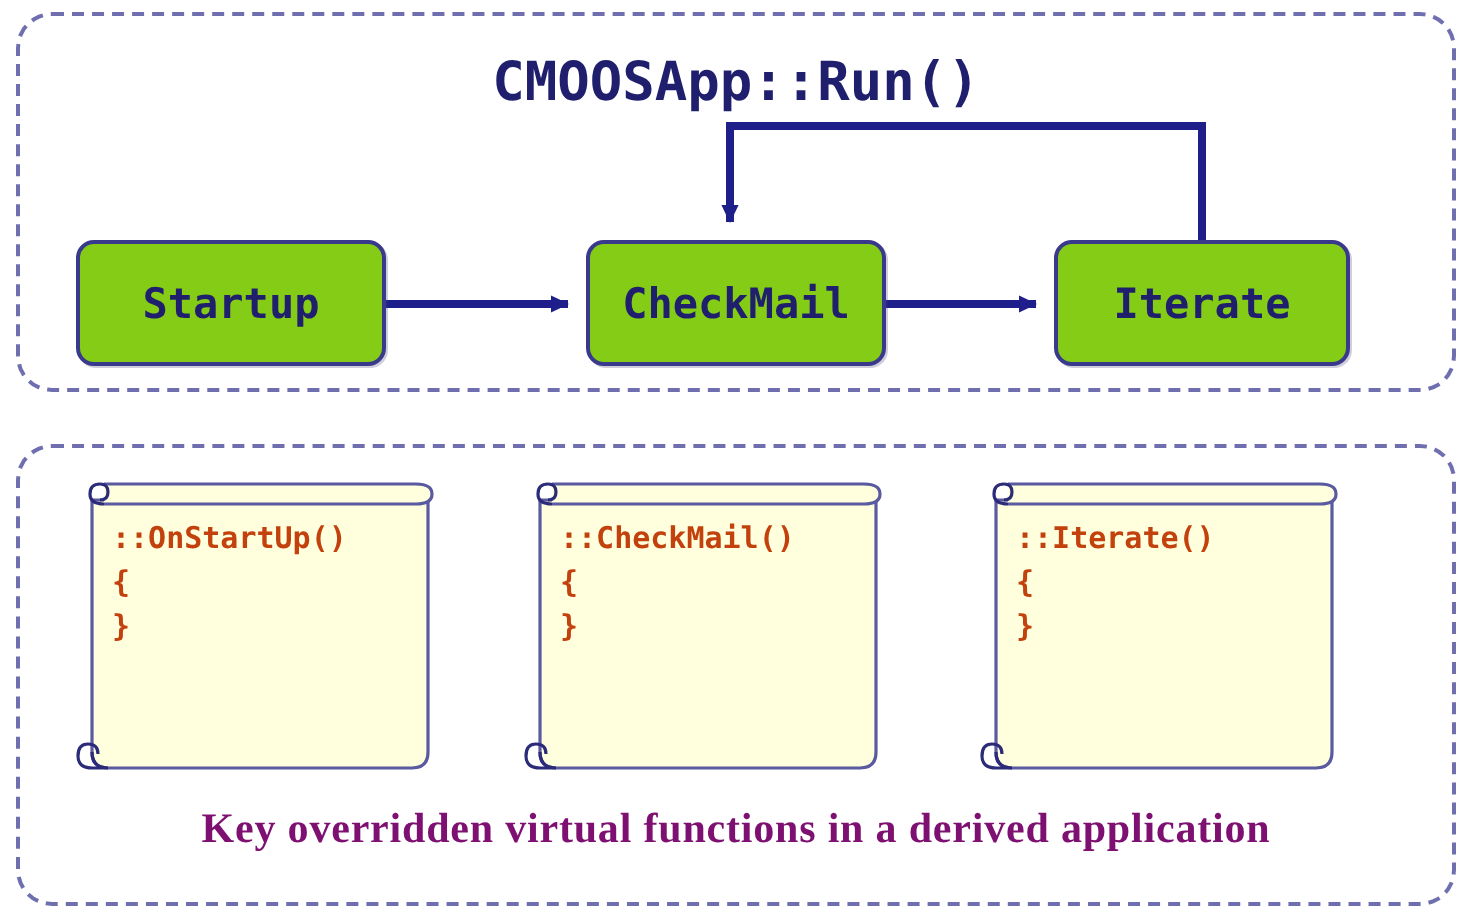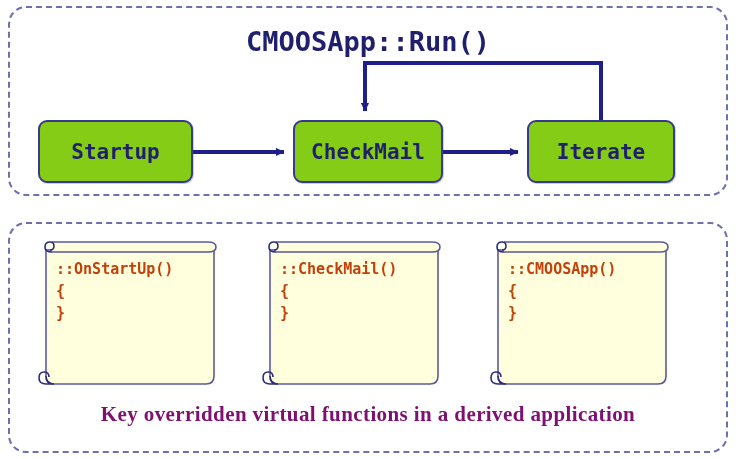--- a/index.html
+++ b/index.html
@@ -186,18 +186,18 @@
 }</div>
 </div>
 
 <div class="note-card" id="note-2">
   <svg class="note-svg" viewBox="0 0 184 152" xmlns="http://www.w3.org/2000/svg">
     <path d="M8,14 L8,140 Q8,148 16,148 L168,148 Q176,148 176,140 L176,14 Z" fill="#ffffdd" stroke="#5a5aa0" stroke-width="1.6"></path>
     <path d="M14,6 L170,6 Q178,6 178,11 Q178,16 170,16 L14,16" fill="#ffffdd" stroke="#5a5aa0" stroke-width="1.6"></path>
     <path d="M14,16 Q7,16 7,11 Q7,6 12,6 Q16,6 16,10 Q16,14 12,14" fill="none" stroke="#2b2b7a" stroke-width="1.6"></path>
     <path d="M8,140 Q8,148 16,148 L8,148 Q1,148 1,142 Q1,136 6,136 Q11,136 11,141" fill="none" stroke="#2b2b7a" stroke-width="1.6"></path>
   </svg>
-  <div class="note-text">::CMOOSApp()
+  <div class="note-text">::Iterate()
 {
 }</div>
 </div>
 
 <div id="virtual-caption">Key overridden virtual functions in a derived application</div>
 
 </body></html>

